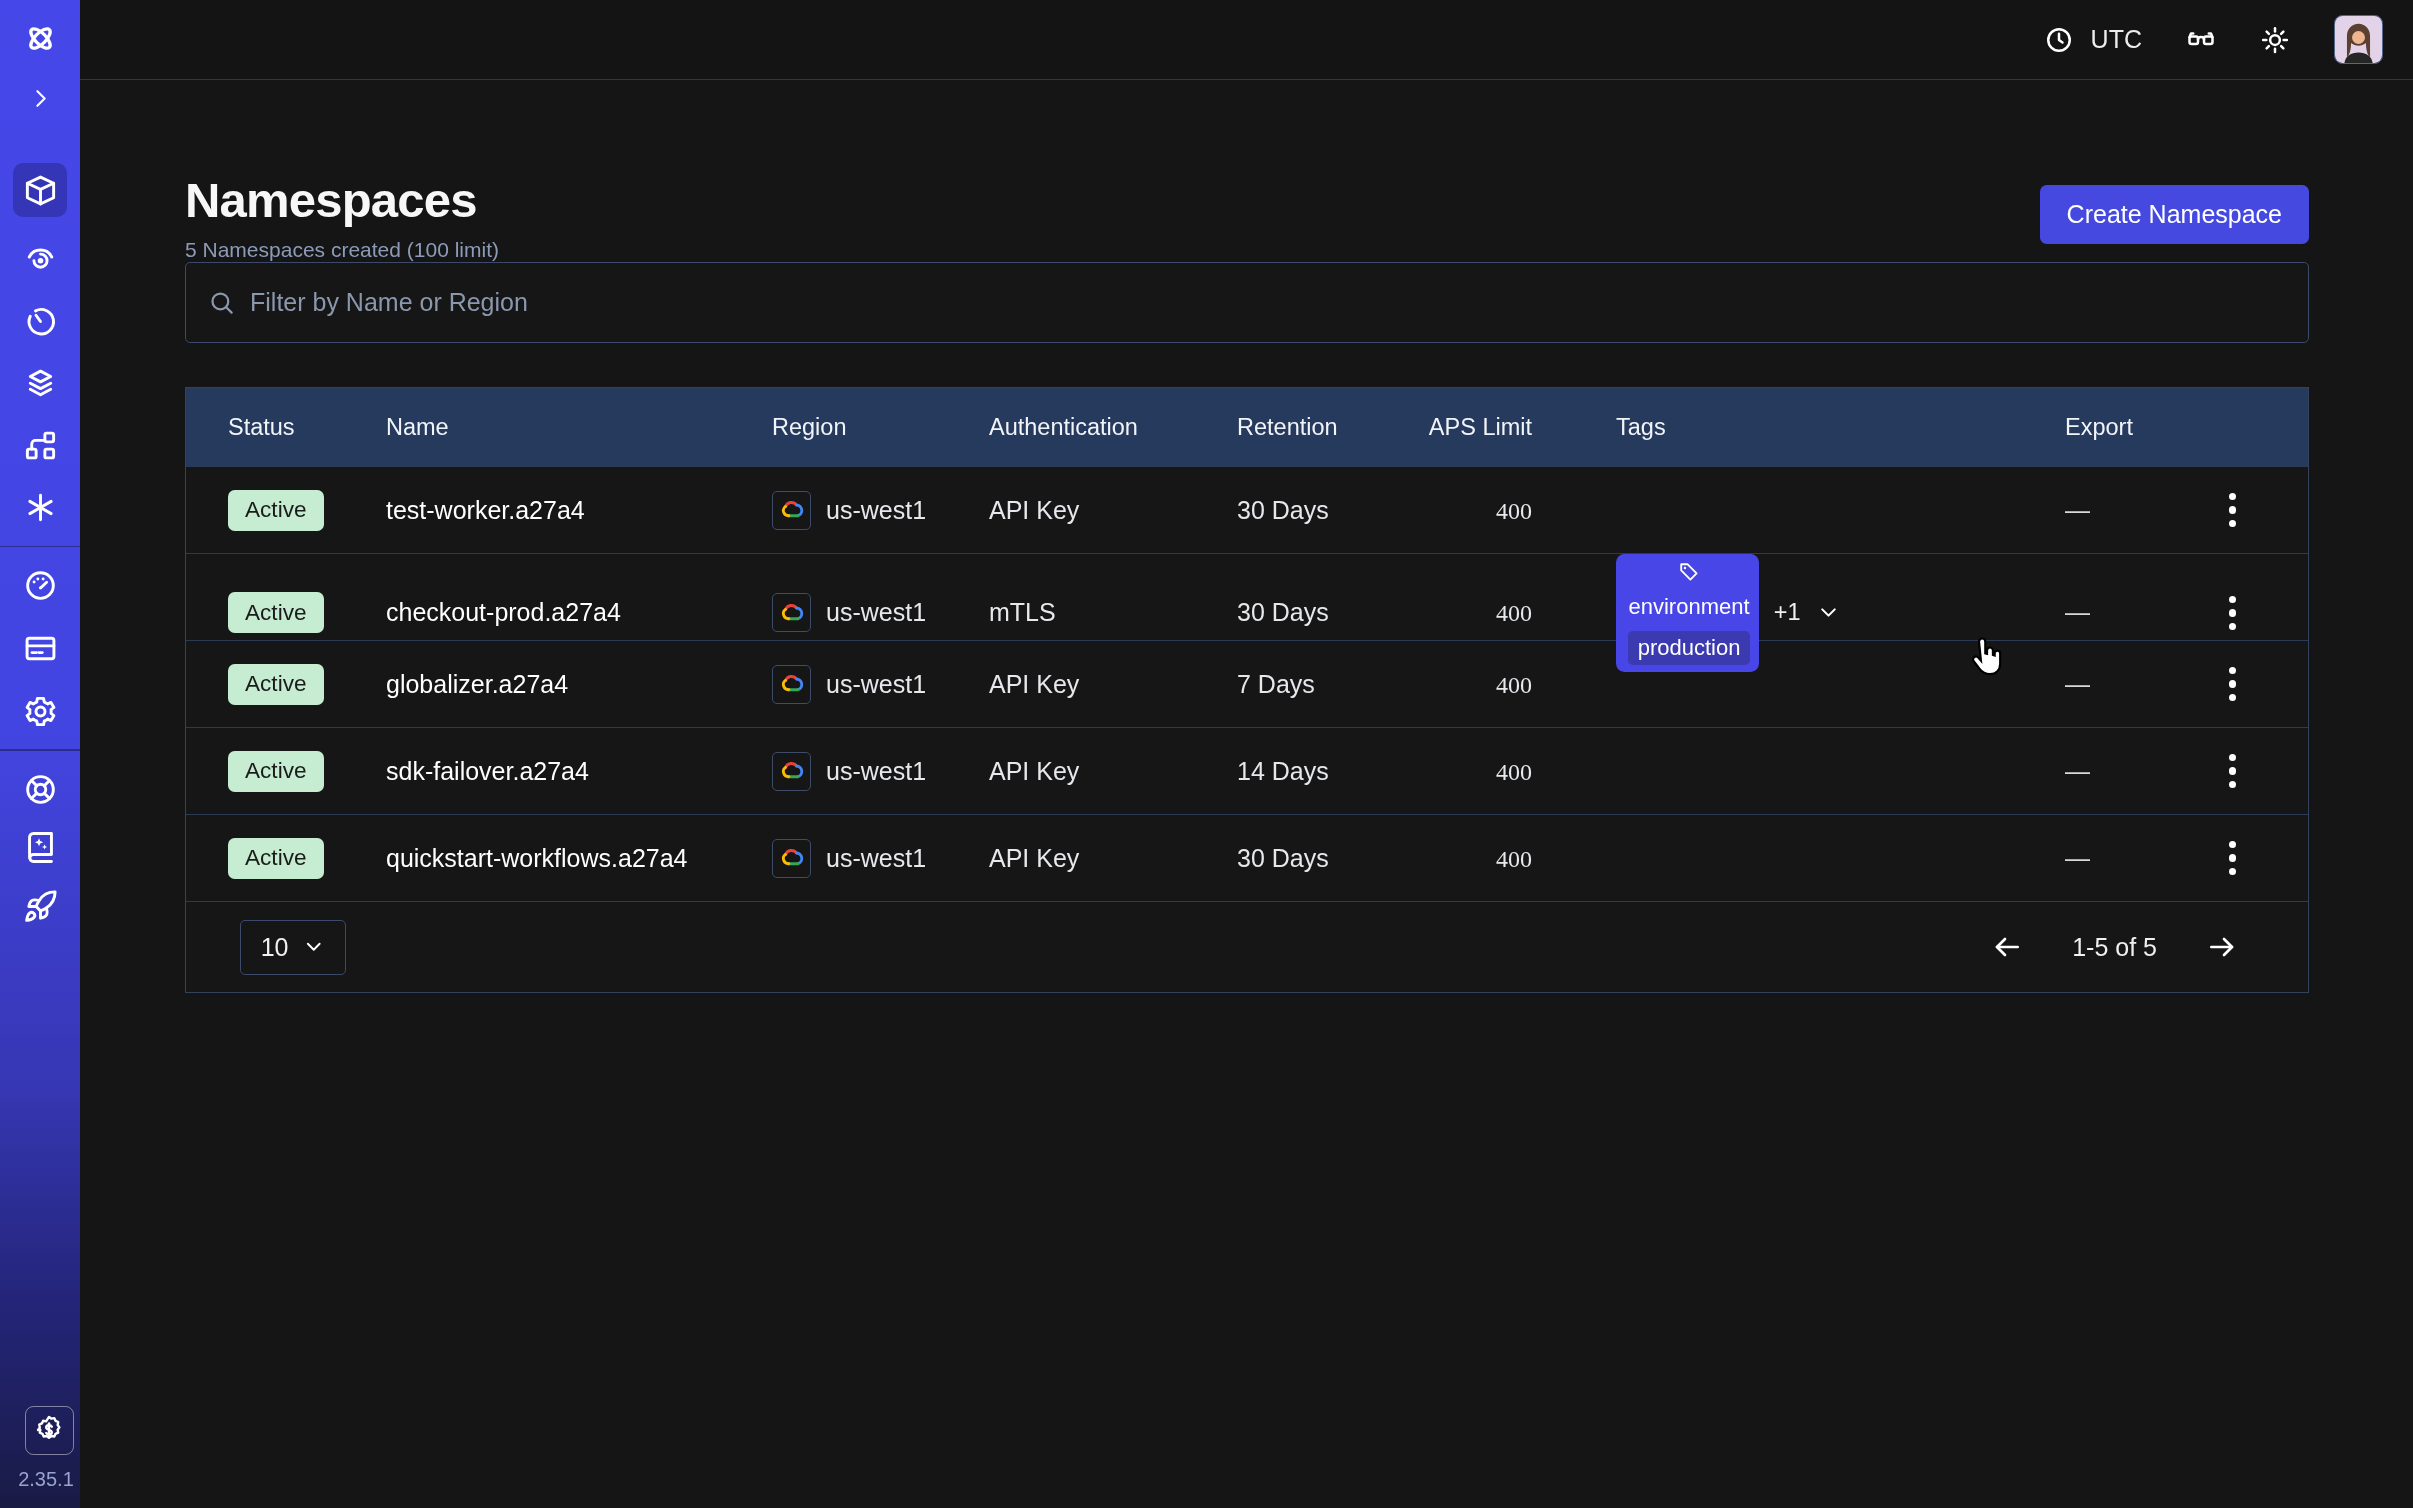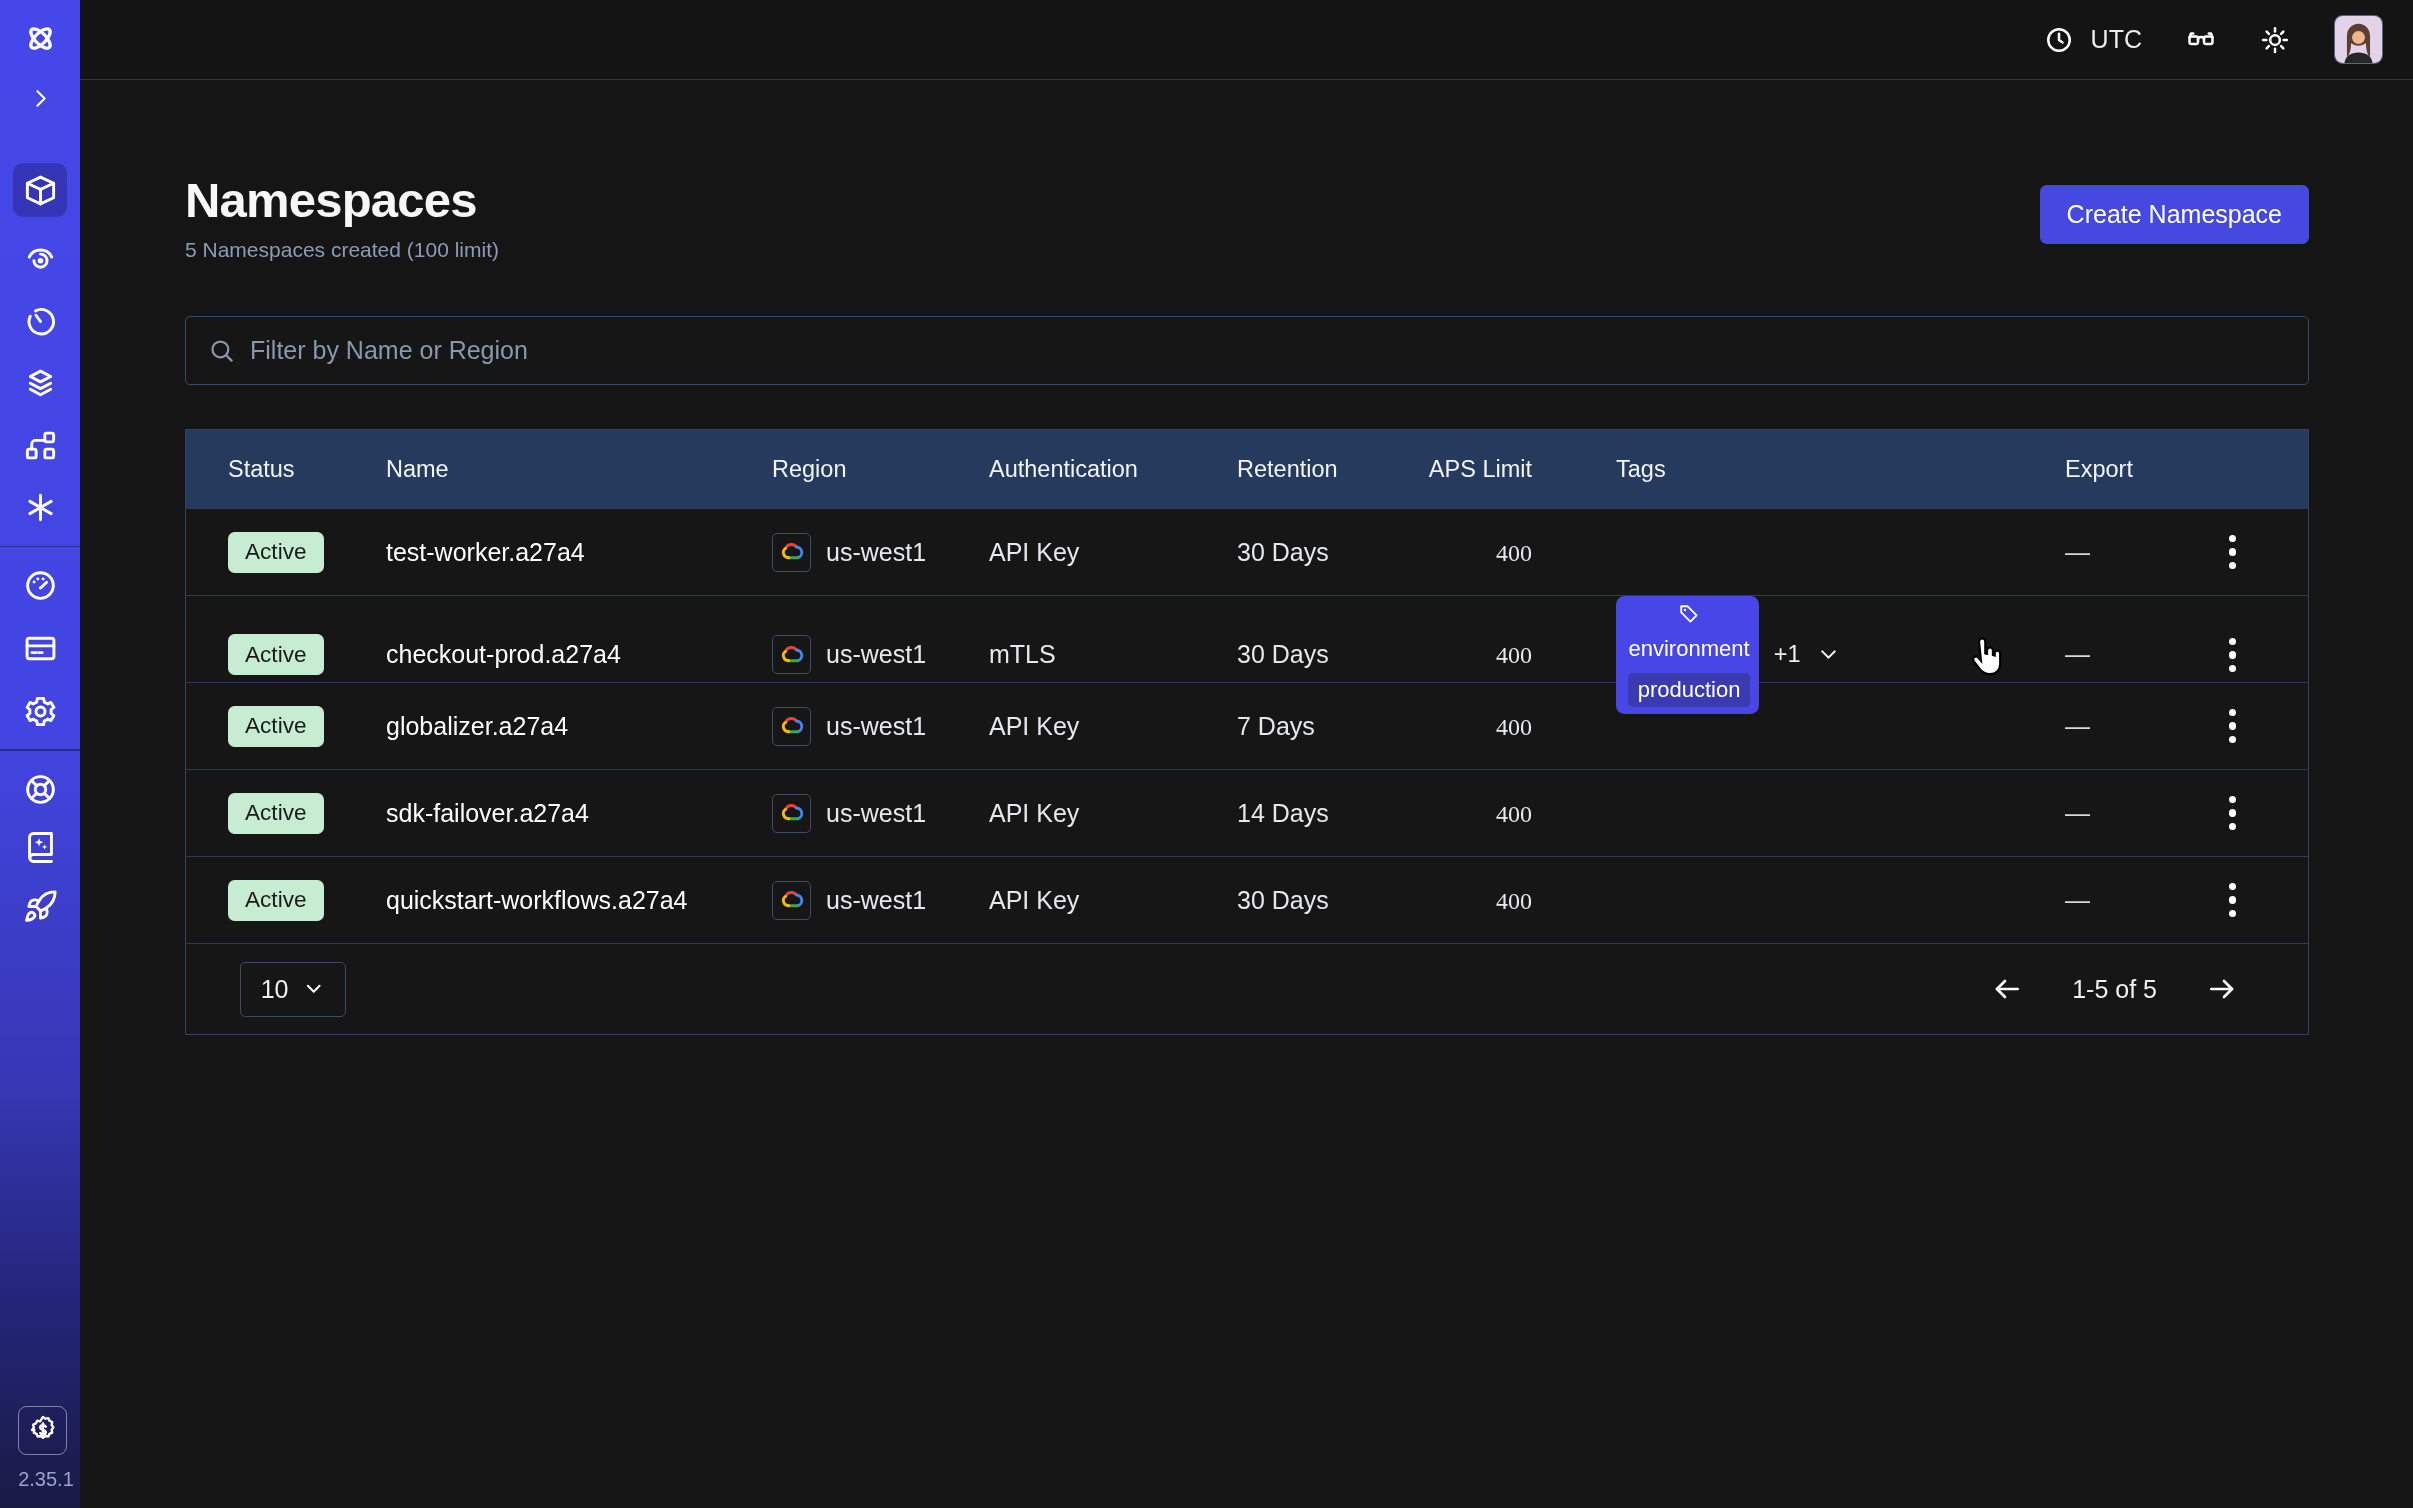--- a/index.html
+++ b/index.html
@@ -14,21 +14,21 @@
   .side-btn svg { width:35px; height:35px; }
   .icon { stroke:#fff; fill:none; stroke-width:2; stroke-linecap:round; stroke-linejoin:round; }
   .logo-btn { margin-top:18.4px; }
   .chevron-btn { margin-top:20px; }
   .nav-group { display:flex; flex-direction:column; align-items:center; gap:22px; margin-top:45px; }
   .nav-group2 { display:flex; flex-direction:column; align-items:center; gap:22.6px; }
   .nav-group3 { display:flex; flex-direction:column; align-items:center; gap:18.4px; }
   .active-tile { width:54px; height:54px; background:rgba(10,10,60,.28); border-radius:10px;
                  display:flex; align-items:center; justify-content:center; }
   .side-divider { width:80px; height:1.7px; background:rgba(0,0,0,.35); margin:18.4px 0; }
-  .side-bottom { margin-top:auto; display:flex; flex-direction:column; align-items:flex-start; margin-bottom:17px;margin-left:12px; }
+  .side-bottom { margin-top:auto; display:flex; flex-direction:column; align-items:flex-end; margin-bottom:17px;margin-left:12px; }
   .money-btn { width:49px; height:49px; border:1.7px solid rgba(255,255,255,.45); border-radius:8.4px;
                display:flex; align-items:center; justify-content:center; cursor:pointer; }
   .money-btn svg { width:32px; height:32px; }
   .version { margin-top:13.4px; font-size:20px; color:#9aa2ce; }
 
   
   .topbar { position:absolute; left:80px; top:0; right:0; height:80px; background:#141414;
             border-bottom:1.7px solid #2c3850; display:flex; align-items:center; justify-content:flex-end;
             gap:44px; padding-right:30px; z-index:4; }
   .tz { display:flex; align-items:center; gap:17px; font-size:25px; color:#ededed; cursor:pointer; }
@@ -37,21 +37,21 @@
   .avatar svg { width:100%; height:100%; display:block; }
 
   
   .main { position:absolute; left:80px; top:80px; right:0; bottom:0; padding:92px 104px 0 105px; }
   .title-row { display:flex; justify-content:space-between; align-items:flex-start; }
   h1 { font-size:49px; font-weight:700; color:#f7f7f7; letter-spacing:-0.8px; }
   .subtitle { margin-top:10px; font-size:21px; color:#8d9bb8; }
   .create-btn { margin-top:13.4px; background:#4649e0; color:#fff; border:none; border-radius:6.7px;
                 height:59px; padding:0 27px; font-size:25px; font-family:inherit; cursor:pointer; }
 
-  .searchbar { margin-top:54px; height:69px; border:1.7px solid #3b4a68; border-radius:5px;
+  .searchbar { height:81px; border:1.7px solid #3b4a68; border-radius:5px;
                display:flex; align-items:center; gap:15px; padding:0 22px; background:#161616; }
   .searchbar svg { width:27px; height:27px; stroke:#8a97ad; }
   .searchbar input { flex:1; background:transparent; border:none; outline:none; color:#dfe3ea;
                      font-size:25px; font-family:inherit; }
   .searchbar input::placeholder { color:#8a97ad; }
 
   
   .table { margin-top:44px; border:1.7px solid #34425f; }
   .grid-row { display:grid; grid-template-columns:158px 386px 217px 248px 190px 105px 84px 449px 126px 1fr;
               align-items:center; padding:0 34px 0 42px; }

